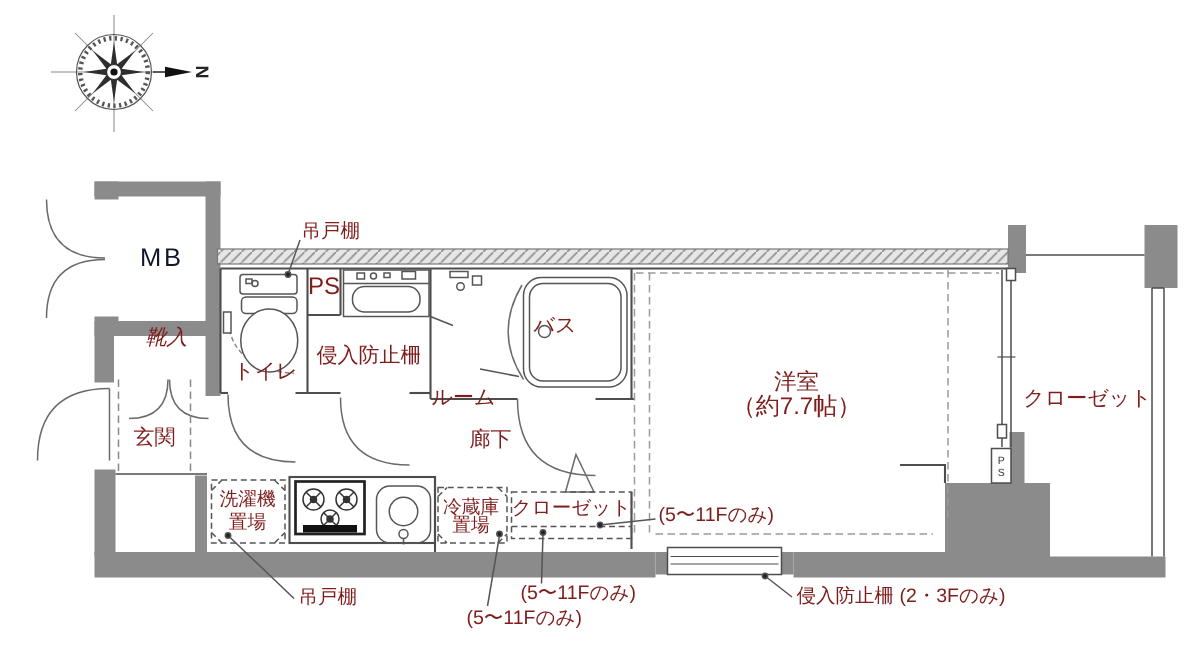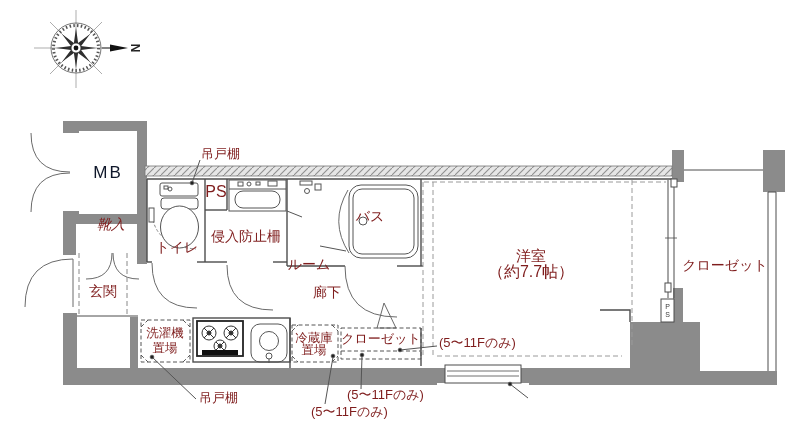--- a/index.html
+++ b/index.html
@@ -247,14 +247,15 @@
 <div class="lbl c fs125" style="left:165px;top:348px;">置場</div>
 <div class="lbl c fs125" style="left:314px;top:338px;">冷蔵庫</div>
 <div class="lbl c fs125" style="left:314px;top:350px;">置場</div>
 <div class="lbl c fs13" style="left:381px;top:338px;">クローゼット</div>
 
 <div class="lbl fs13" style="left:201px;top:147px;">吊戸棚</div>
 <div class="lbl fs13" style="left:199px;top:391px;">吊戸棚</div>
 <div class="lbl fs13" style="left:439px;top:336px;">(5〜11Fのみ)</div>
 <div class="lbl fs13" style="left:347px;top:388px;">(5〜11Fのみ)</div>
 <div class="lbl fs13" style="left:311px;top:405px;">(5〜11Fのみ)</div>
+<div class="lbl fs13" style="left:531px;top:390px;">侵入防止柵 (2・3Fのみ)</div>
 
 </div>
 
 </body></html>

